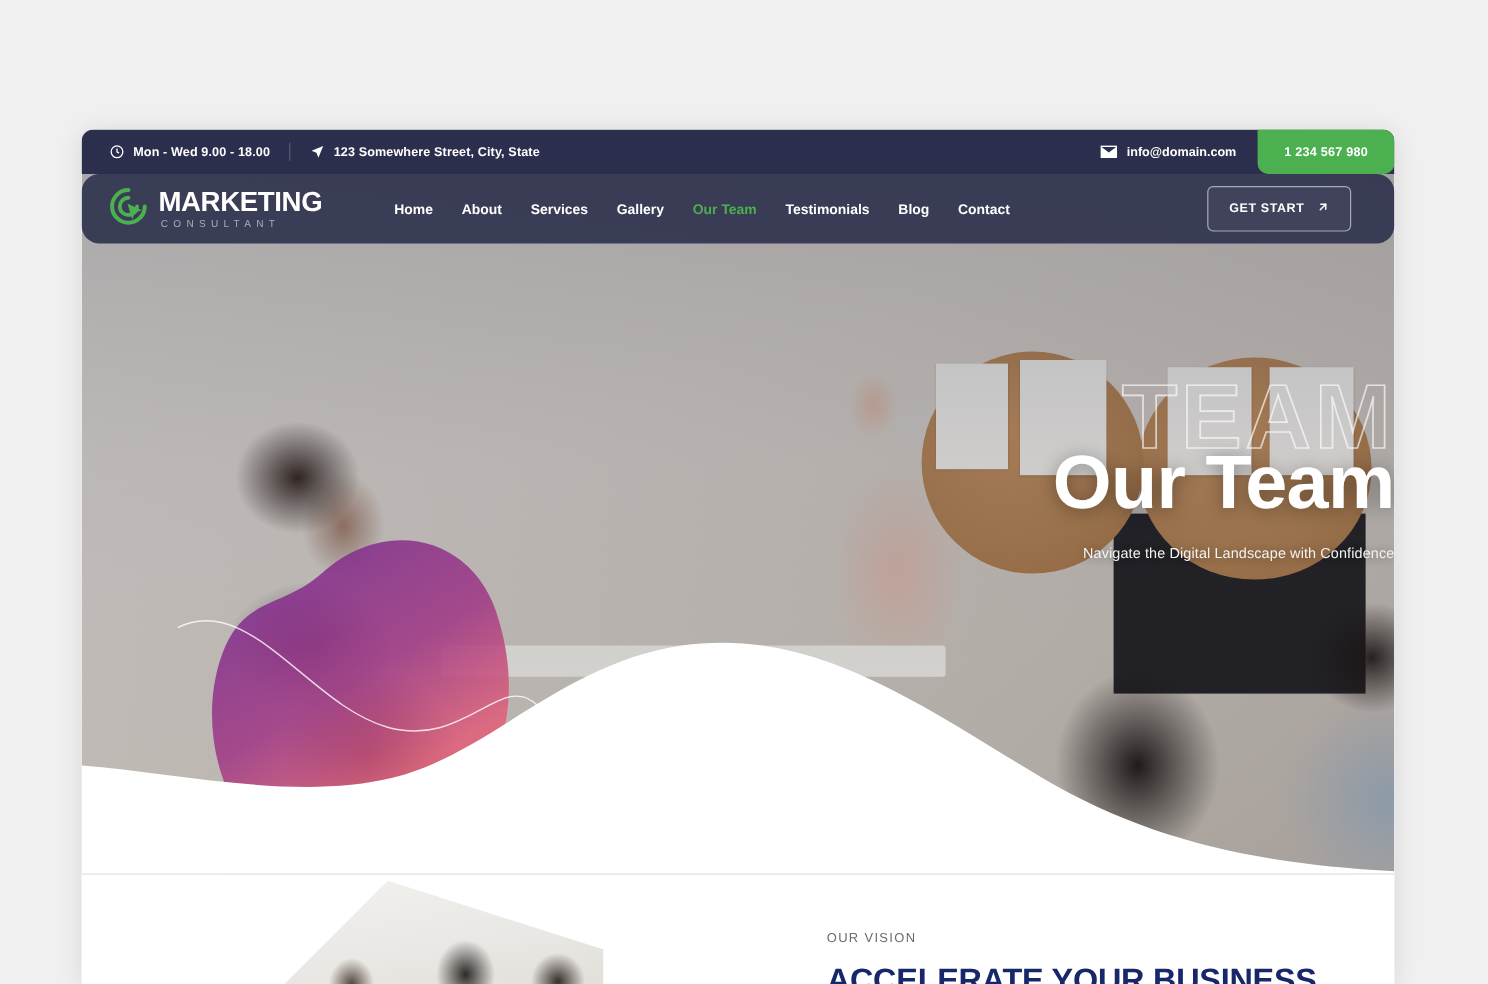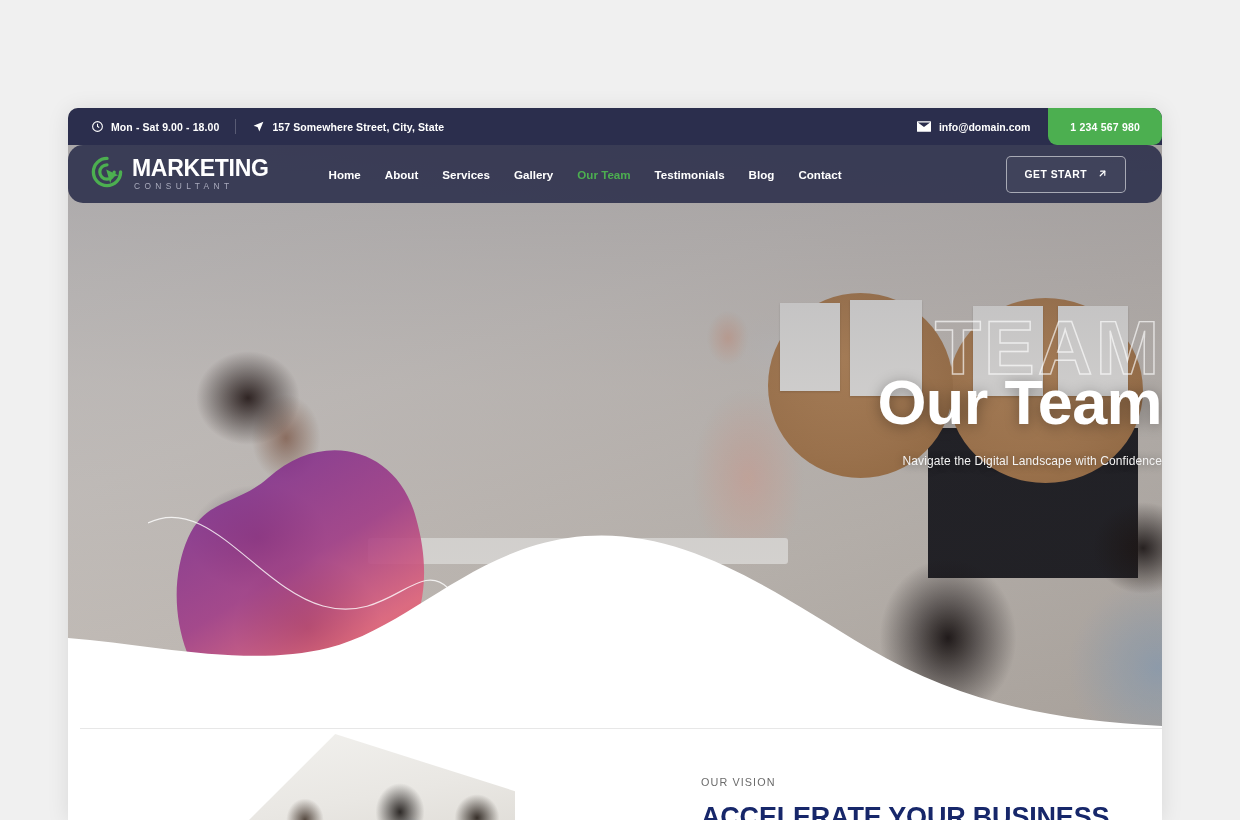--- a/index.html
+++ b/index.html
@@ -287,21 +287,21 @@
     width: 100%;
     height: 230px;
     z-index: 16;
     pointer-events: none;
   }
 
   
   #vision-section {
     position: absolute;
     top: 620px;
-    left: 12px;
+    left: 0;
     width: 100%;
     height: 92px;
     background: #ffffff;
     z-index: 20;
   }
   #vision-divider {
     position: absolute;
     left: 0;
     top: 0;
     width: 100%;
@@ -404,30 +404,30 @@
 
     <div id="topbar">
       <div class="topbar-left">
         <div class="tb-item">
           <span class="tb-icon">
             <svg width="13" height="13" viewBox="0 0 24 24" fill="none" stroke="#ffffff" stroke-width="2">
               <circle cx="12" cy="12" r="9"></circle>
                 <path d="M12 7v5l3.2 2"></path>
             </svg>
           </span>
-          <span>Mon - Sat 9.00 - 18.00</span>
+          <span>Mon - Wed 9.00 - 18.00</span>
         </div>
         <div class="tb-sep"></div>
         <div class="tb-item">
           <span class="tb-icon">
             <svg width="13" height="13" viewBox="0 0 24 24" fill="#ffffff">
               <path d="M21 3L3 10.5l7.5 3L13.5 21z"></path>
             </svg>
           </span>
-          <span>157 Somewhere Street, City, State</span>
+          <span>123 Somewhere Street, City, State</span>
         </div>
       </div>
       <div class="topbar-right">
         <a class="tb-mail">
           <span class="tb-icon">
             <svg width="14" height="11" viewBox="0 0 24 18" fill="#ffffff">
               <path d="M1 0h22a1 1 0 0 1 1 1v16a1 1 0 0 1-1 1H1a1 1 0 0 1-1-1V1a1 1 0 0 1 1-1zm11 10L22.4 2H1.6L12 10z"></path>
             </svg>
           </span>
           <span>info@domain.com</span>

